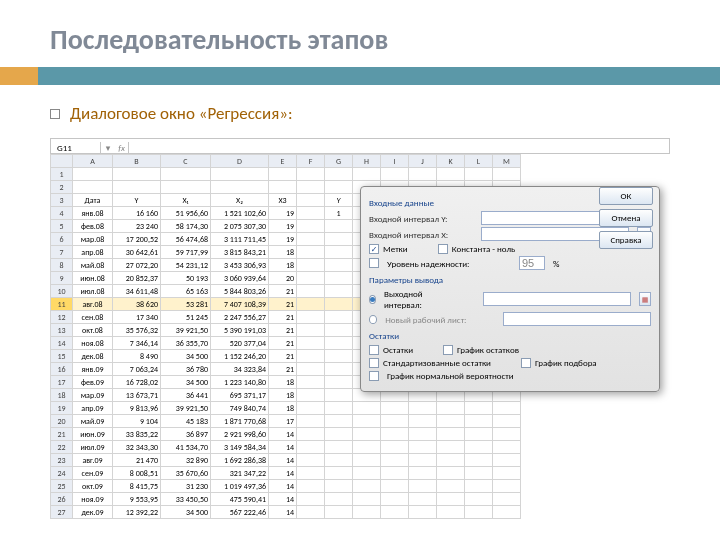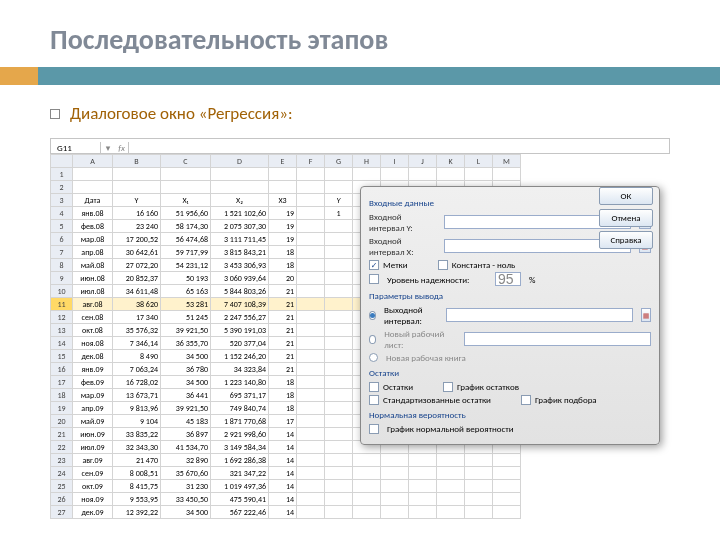--- a/index.html
+++ b/index.html
@@ -25,21 +25,21 @@
 table.sheet tr.sel td,table.sheet tr.sel th.rh{background:#fff2cc;}
 th.rh.selh{background:#ffd966 !important;}
 .cA{width:40px;} .cB{width:48px;} .cC{width:50px;} .cD{width:58px;} .cE{width:28px;} .cN{width:28px;}
 .dialog{position:absolute;top:48px;left:310px;width:300px;font-size:9px;background:linear-gradient(#f0f0f0,#e2e2e2);border:1px solid #888;border-radius:4px;box-shadow:2px 2px 8px rgba(0,0,0,0.4);}
 .dlg-title{height:20px;background:linear-gradient(#6aa6d8,#3b7cbf);color:#fff;display:flex;align-items:center;justify-content:space-between;padding:0 4px;border-radius:4px 4px 0 0;font-size:10px;}
 .dlg-title .x{background:#c94f4f;color:#fff;width:28px;height:14px;border-radius:2px;display:flex;align-items:center;justify-content:center;font-size:9px;border:1px solid #973232;}
 .dlg-body{padding:6px 8px 8px 8px;position:relative;}
 .grp-label{color:#15428b;margin:4px 0 3px 0;}
 .row{display:flex;align-items:center;margin:2px 0;gap:8px;}
 .row label{width:90px;color:#333;}
-.row input.txt{flex:1;height:14px;border:1px solid #9aaccb;background:#fff;padding:0 2px;font-size:14px;}
+.row input.txt{flex:1;height:14px;border:1px solid #9aaccb;background:#fff;padding:0 2px;font-size:11px;margin-left:24px;}
 .ref-btn{width:16px;height:14px;border:1px solid #9aaccb;background:linear-gradient(#fefefe,#dce6f2);display:flex;align-items:center;justify-content:center;font-size:7px;color:#c0504d;}
 .chk{width:10px;height:10px;border:1px solid #8a9cb3;background:#fff;display:inline-flex;align-items:center;justify-content:center;font-size:8px;color:#15428b;}
 .rad{width:9px;height:9px;border:1px solid #8a9cb3;border-radius:50%;background:#fff;display:inline-flex;align-items:center;justify-content:center;}
 .rad.on::after{content:"";width:5px;height:5px;background:#3b7cbf;border-radius:50%;}
 .btns{position:absolute;right:6px;top:0;display:flex;flex-direction:column;gap:4px;}
 .btn{width:54px;height:18px;border:1px solid #8a9cb3;background:linear-gradient(#fefefe,#dce6f2);border-radius:2px;text-align:center;line-height:16px;font-size:9px;}
 .cols2{display:flex;gap:30px;margin:2px 0 2px 0;}
 .cols2 .c{display:flex;align-items:center;gap:4px;}
 </style>
 </head>
@@ -572,24 +572,20 @@
         <span class="rad on"></span>
         <span style="width:96px">Выходной интервал:</span>
         <input class="txt" style="">
         <div class="ref-btn">▦</div>
       </div>
       <div class="row">
         <span class="rad"></span>
         <span style="width:96px;color:#888">Новый рабочий лист:</span>
         <input class="txt" disabled="" style="">
       </div>
-      <div class="row">
-        <span class="rad"></span>
-        <span style="color:#888">Новая рабочая книга</span>
-      </div>
 
       <div class="grp-label">Остатки</div>
       <div class="cols2">
         <div class="c">
             <span class="chk"></span>
             <span>Остатки</span>
           </div>
         <div class="c">
             <span class="chk"></span>
             <span>График остатков</span>
@@ -599,20 +595,19 @@
         <div class="c">
             <span class="chk"></span>
             <span>Стандартизованные остатки</span>
           </div>
         <div class="c">
             <span class="chk"></span>
             <span>График подбора</span>
           </div>
       </div>
 
-      <div class="grp-label">Нормальная вероятность</div>
       <div class="row">
         <span class="chk"></span>
         <span>График нормальной вероятности</span>
       </div>
     </div>
   </div>
 </div>
 
 </body></html>

